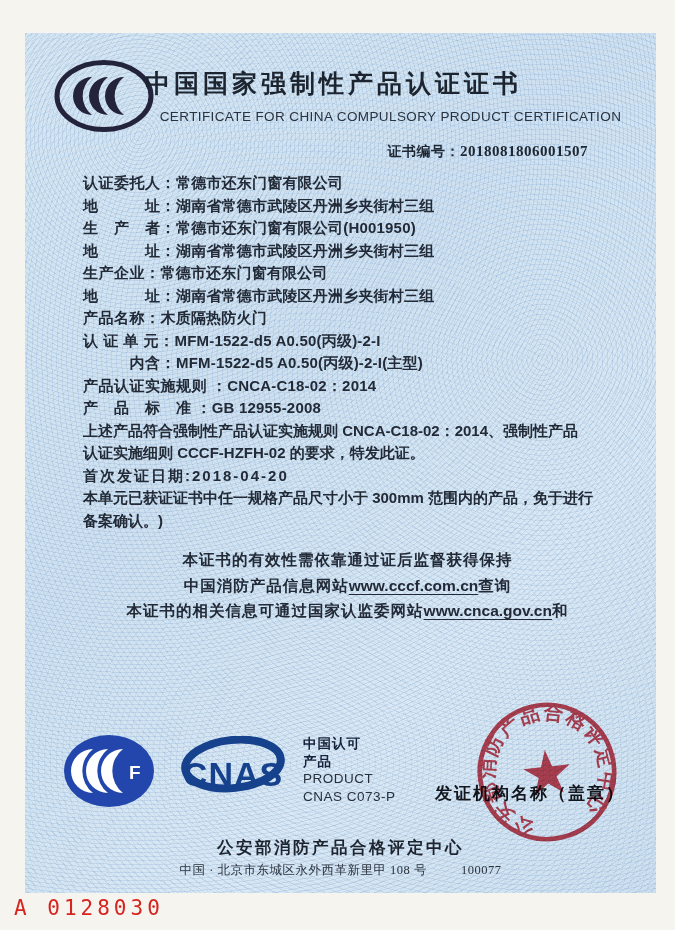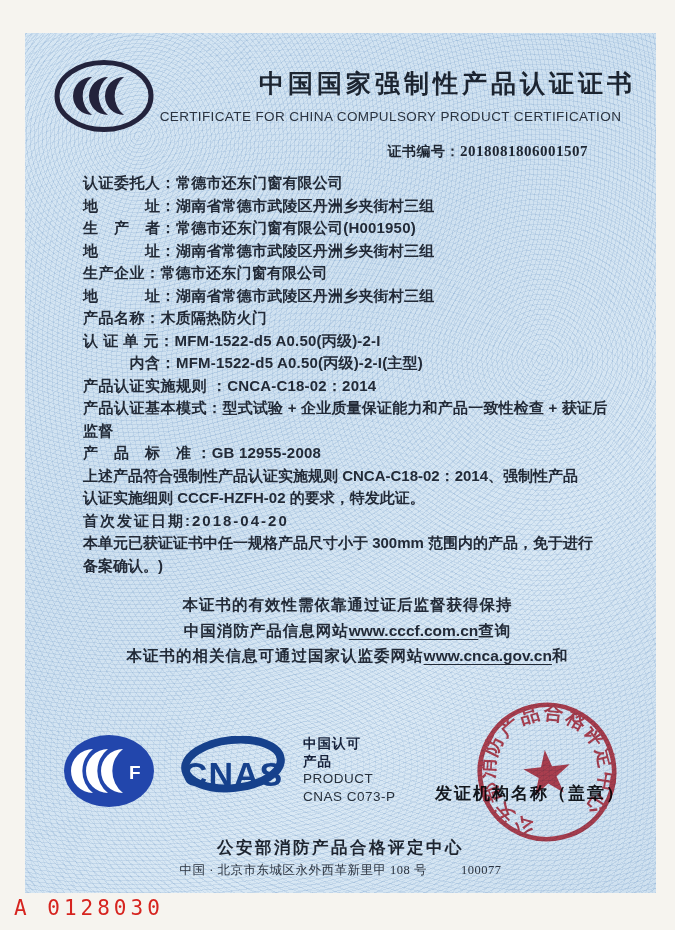--- a/index.html
+++ b/index.html
@@ -16,21 +16,21 @@
     background:
       repeating-radial-gradient(circle at 18% 12%, rgba(70,120,180,.14) 0 1px, rgba(255,255,255,0) 1px 4px),
       repeating-radial-gradient(circle at 82% 38%, rgba(70,120,180,.12) 0 1px, rgba(255,255,255,0) 1px 5px),
       repeating-radial-gradient(circle at 45% 85%, rgba(90,140,190,.10) 0 1px, rgba(255,255,255,0) 1px 6px),
       linear-gradient(135deg,#d6e6f3 0%, #cfe1f0 40%, #d9e8f4 70%, #cee0ef 100%);
     color:#232b38;
   }
   .ccc-logo { position:absolute; left:28px; top:26px; width:102px; height:74px; }
   .title-cn {
     position:absolute; left:120px; right:20px; top:34px;
-    text-align:right; font-size:25px; font-weight:700; letter-spacing:4px;
+    text-align:left; font-size:25px; font-weight:700; letter-spacing:4px;
     color:#1c2430;
   }
   .title-en {
     position:absolute; left:110px; right:10px; top:76px;
     text-align:center; font-size:13.5px; letter-spacing:.4px; color:#2a3340;
   }
   .certno-row {
     position:absolute; right:68px; top:110px;
     font-size:14px; font-weight:700; letter-spacing:.5px; color:#1e2632;
   }
@@ -122,21 +122,20 @@
 
   <div class="line"><span class="lbl">产品名称：</span><span class="val">木质隔热防火门</span></div>
 
   <div class="line"><span class="lbl">认 证 单 元：</span><span class="val">MFM-1522-d5 A0.50(丙级)-2-I</span></div>
 
   <div class="line"><span class="lbl">　　　内含：</span><span class="val">MFM-1522-d5 A0.50(丙级)-2-I(主型)</span></div>
 
   <div class="line"><span class="lbl">产品认证实施规则 ：</span><span class="val">CNCA-C18-02：2014</span></div>
 
 
-  <div class="line"><span class="lbl">产品认证基本模式：</span><span class="val">型式试验 + 企业质量保证能力和产品一致性检查 + 获证后监督</span></div>
 
   <div class="line"><span class="lbl">产　品　标　准 ：</span><span class="val">GB 12955-2008</span></div>
 </div>
 
     <div class="line">上述产品符合强制性产品认证实施规则 CNCA-C18-02：2014、强制性产品</div>
     <div class="line">认证实施细则 CCCF-HZFH-02 的要求，特发此证。</div>
     <div class="line center ls2">首次发证日期:2018-04-20</div>
     <div class="line">本单元已获证证书中任一规格产品尺寸小于 300mm 范围内的产品，免于进行</div>
     <div class="line center">备案确认。)</div>
 

